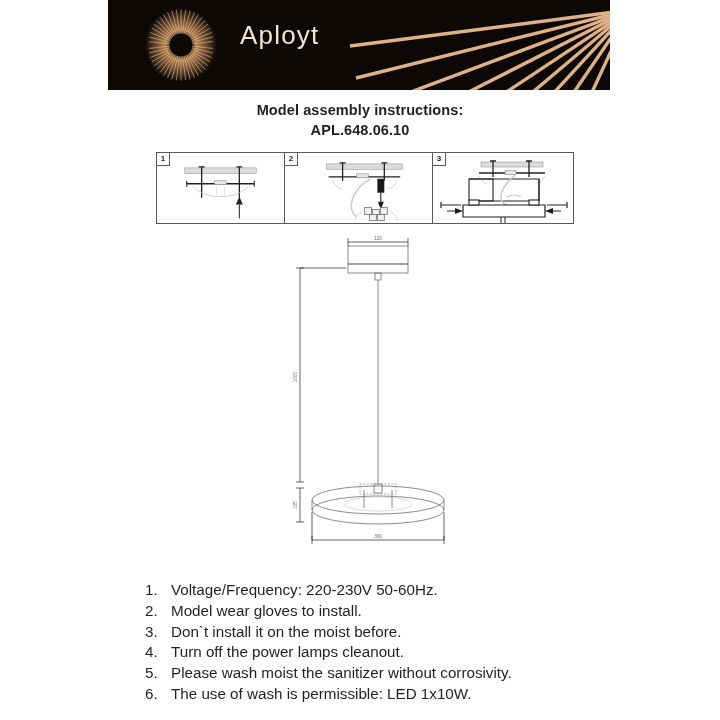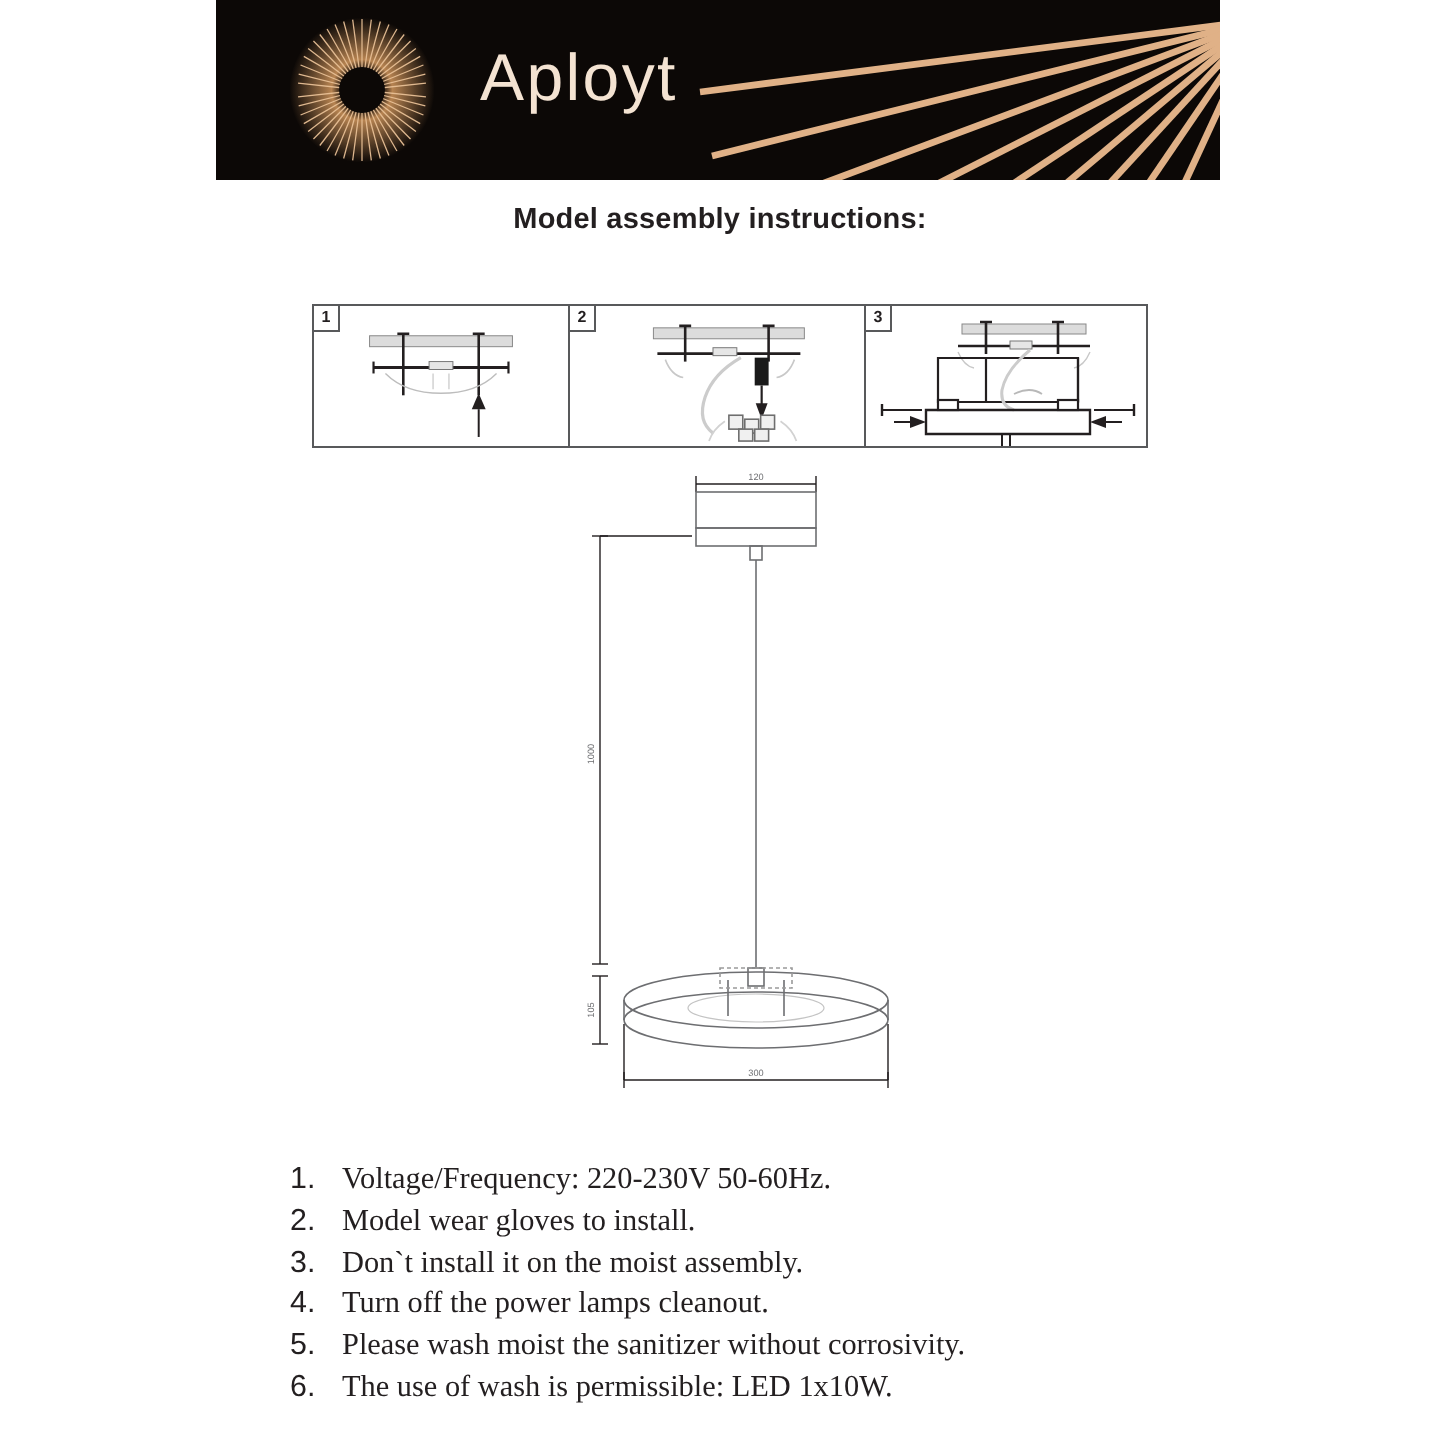--- a/index.html
+++ b/index.html
@@ -39,21 +39,21 @@
     left: 36px;
     top: 8px;
     width: 74px;
     height: 74px;
   }
   .brand-name {
     position: absolute;
     left: 132px;
     top: 20px;
     font-family: "Liberation Sans", sans-serif;
-    font-size: 33px;
+    font-size: 26px;
     letter-spacing: 1.2px;
     color: #f4e3d2;
     font-weight: 400;
   }
 
   
   .title-block {
     position: absolute;
     left: 0;
     top: 100px;
@@ -132,21 +132,21 @@
     display: flex;
     align-items: baseline;
     font-size: 15.2px;
     line-height: 20.8px;
     color: #231f20;
   }
   .inst-num {
     flex: 0 0 26px;
     text-align: left;
   }
-  .inst-text { flex: 1 1 auto; font-family: Liberation Serif, serif; }
+  .inst-text { flex: 1 1 auto; }
 </style>
 </head>
 <body>
 
 <div class="banner">
 
   <svg class="banner-rays" viewBox="0 0 320 320" aria-hidden="true">
     <g stroke="#e0b187" stroke-width="3.4" fill="none">
       <line x1="300" y1="160" x2="20" y2="196"></line>
       <line x1="300" y1="160" x2="26" y2="228"></line>
@@ -218,20 +218,21 @@
       <line x1="50" y1="50" x2="43.7" y2="2.4"></line>
     </g>
     <circle cx="50" cy="50" r="15.5" fill="#0c0806"></circle>
   </svg>
 
   <div class="brand-name">Aployt</div>
 </div>
 
 <div class="title-block">
   <div class="title-line">Model assembly instructions:</div>
+  <div class="title-line">APL.648.06.10</div>
 </div>
 
 <div class="steps">
 
   <div class="step step-1">
     <div class="step-num">1</div>
     <svg class="step-art" viewBox="0 0 128 72" aria-hidden="true">
       <rect x="28" y="15" width="72" height="5.5" fill="#dcdcdc" stroke="#888" stroke-width="0.5"></rect>
       <line x1="30" y1="31" x2="98" y2="31" stroke="#231f20" stroke-width="1.5"></line>
       <line x1="30" y1="28" x2="30" y2="34" stroke="#231f20" stroke-width="1.1"></line>
@@ -359,21 +360,21 @@
   <div class="inst-row">
     <span class="inst-num">1.</span>
     <span class="inst-text">Voltage/Frequency: 220-230V 50-60Hz.</span>
   </div>
   <div class="inst-row">
     <span class="inst-num">2.</span>
     <span class="inst-text">Model wear gloves to install.</span>
   </div>
   <div class="inst-row">
     <span class="inst-num">3.</span>
-    <span class="inst-text">Don`t install it on the moist assembly.</span>
+    <span class="inst-text">Don`t install it on the moist before.</span>
   </div>
   <div class="inst-row">
     <span class="inst-num">4.</span>
     <span class="inst-text">Turn off the power lamps cleanout.</span>
   </div>
   <div class="inst-row">
     <span class="inst-num">5.</span>
     <span class="inst-text">Please wash moist the sanitizer without corrosivity.</span>
   </div>
   <div class="inst-row">

